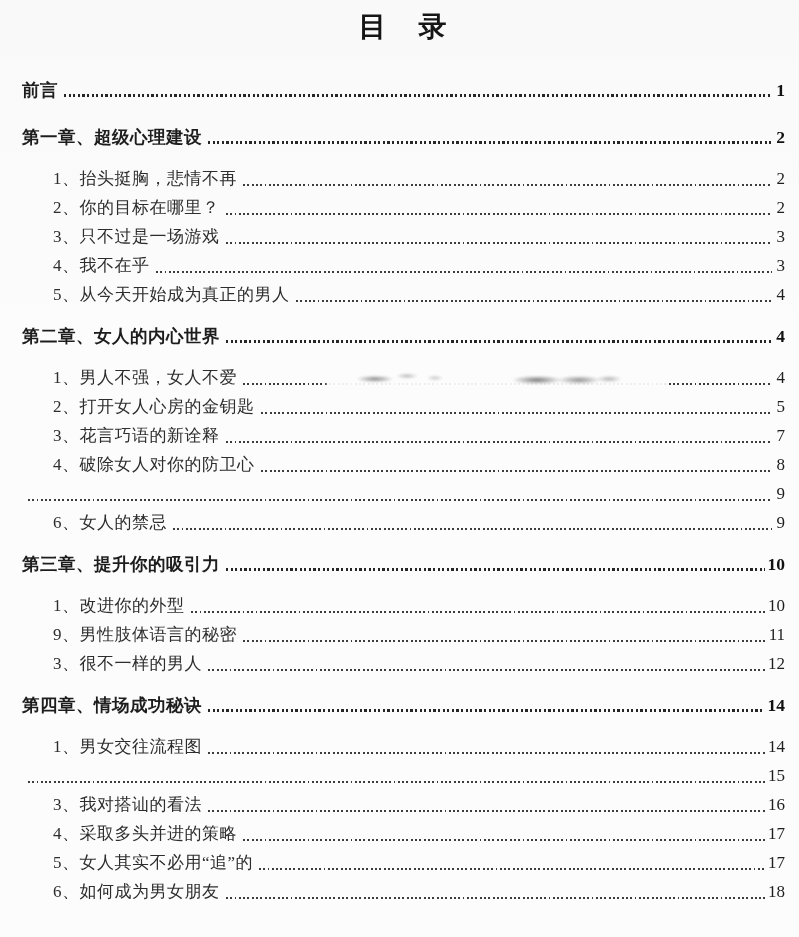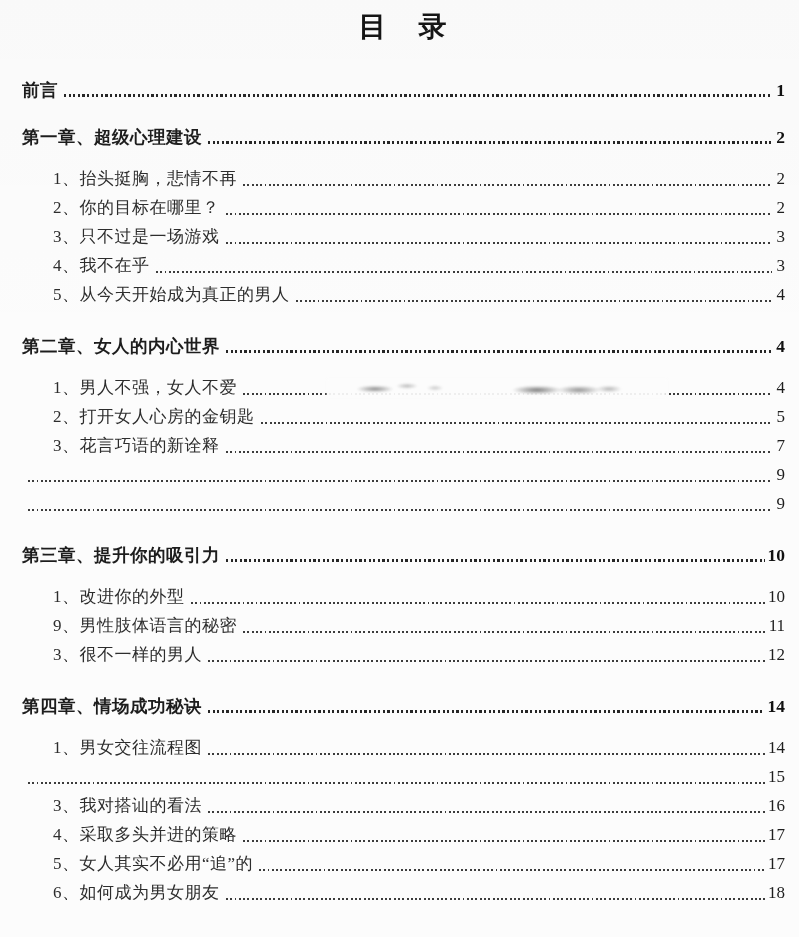--- a/index.html
+++ b/index.html
@@ -34,21 +34,21 @@
   .row {
     position: relative;
     display: flex;
     align-items: flex-end;
     height: 28px;
   }
   .toc-list .row:first-child { margin-top: 34px; }
   .row.chapter + .row.chapter { margin-top: 19px; }
   .row.chapter + .row.item    { margin-top: 14px; }
   .row.item + .row.item       { margin-top: 1px; }
-  .row.item + .row.chapter    { margin-top: 23px; }
+  .row.item + .row.chapter    { margin-top: 13px; }
 
   .label {
     white-space: nowrap;
     line-height: 28px;
   }
   .row.chapter .label {
     font-family: "Liberation Sans", "DejaVu Sans", sans-serif;
     font-weight: 700;
     font-size: 17.5px;
     color: #1d1d1d;
@@ -163,24 +163,30 @@
     <span class="label">2、打开女人心房的金钥匙</span>
     <span class="dots"></span>
     <span class="page-num">5</span>
   </div>
       <div class="row item">
     <span class="label">3、花言巧语的新诠释</span>
     <span class="dots"></span>
     <span class="page-num">7</span>
   </div>
       <div class="row item">
+    <span class="label">4、破除女人对你的防卫心</span>
+    <span class="dots"></span>
+    <span class="page-num">8</span>
+  </div>
+      <div class="row item">
     <span class="dots"></span>
     <span class="page-num">9</span>
   </div>
       <div class="row item">
+    <span class="label">6、女人的禁忌</span>
     <span class="dots"></span>
     <span class="page-num">9</span>
   </div>
       <div class="row chapter">
     <span class="label">第三章、提升你的吸引力</span>
     <span class="dots"></span>
     <span class="page-num">10</span>
   </div>
       <div class="row item">
     <span class="label">1、改进你的外型</span>

